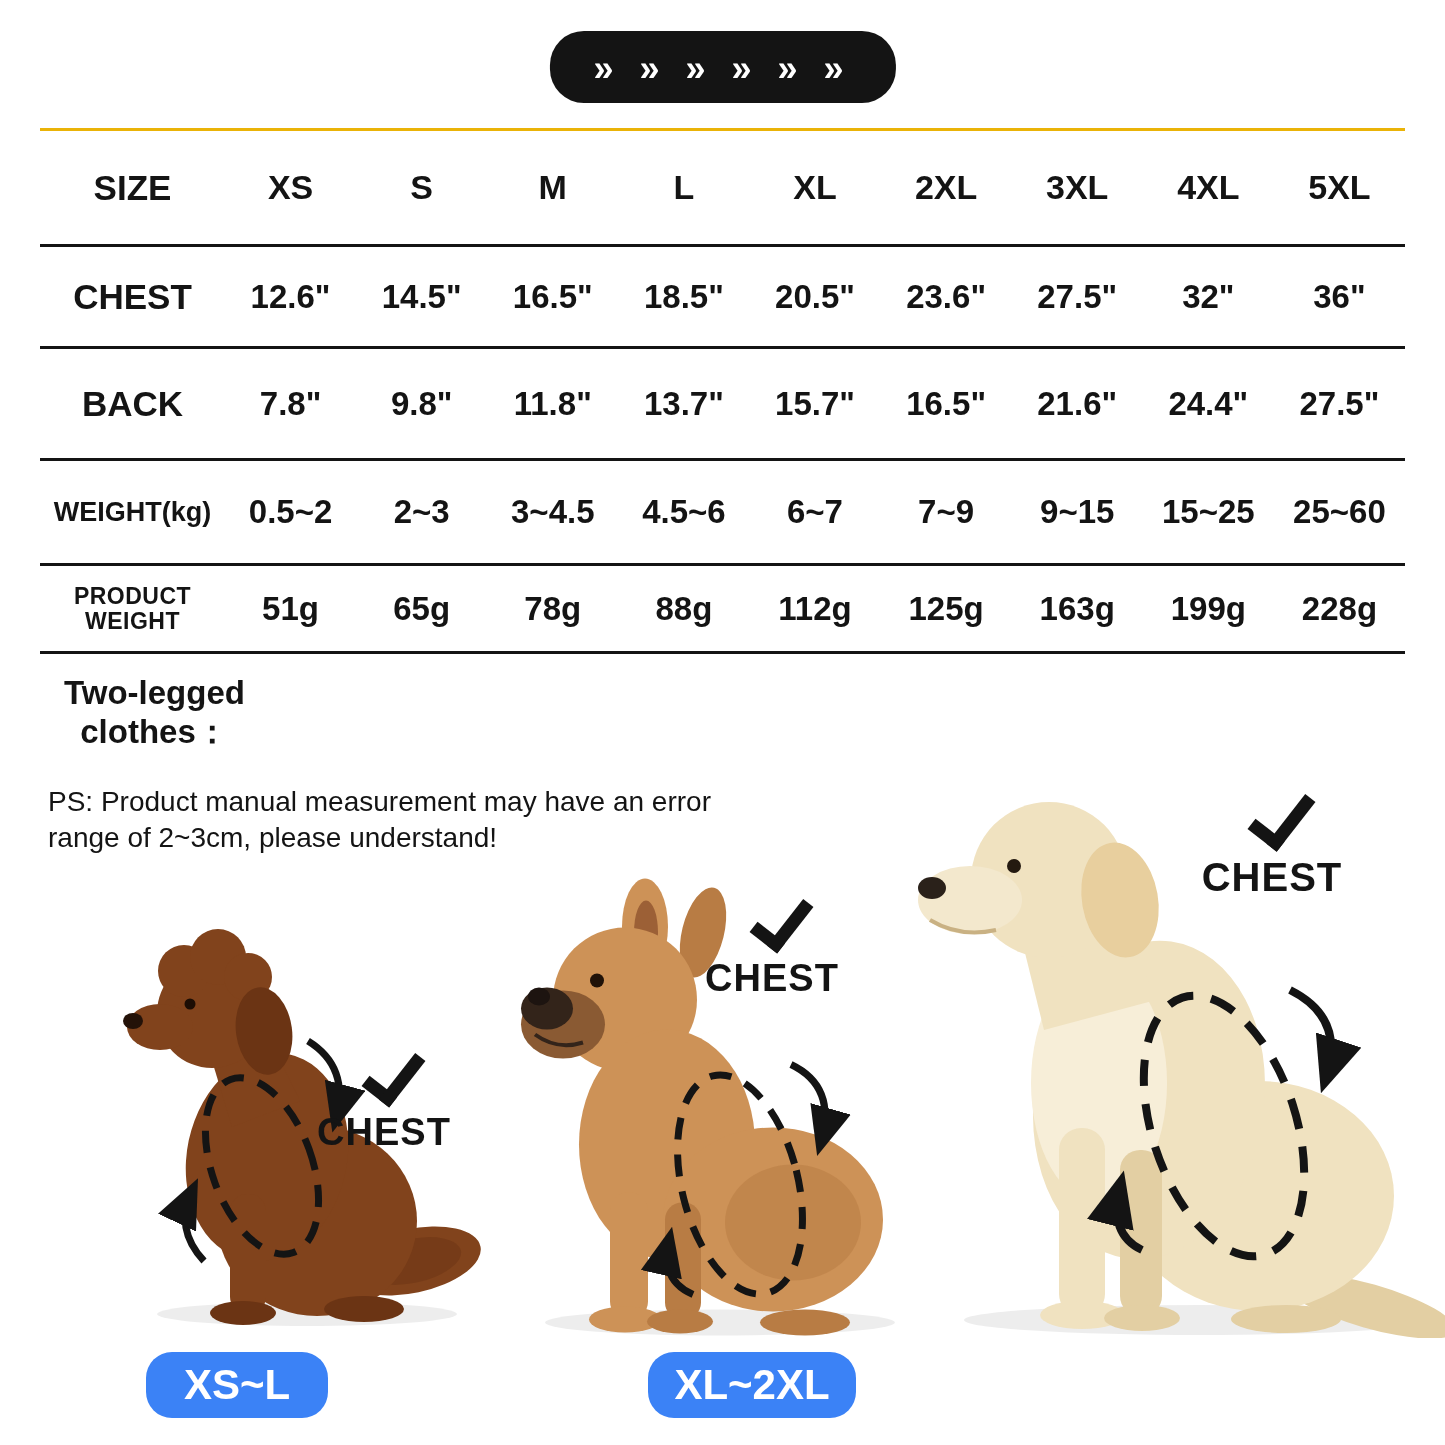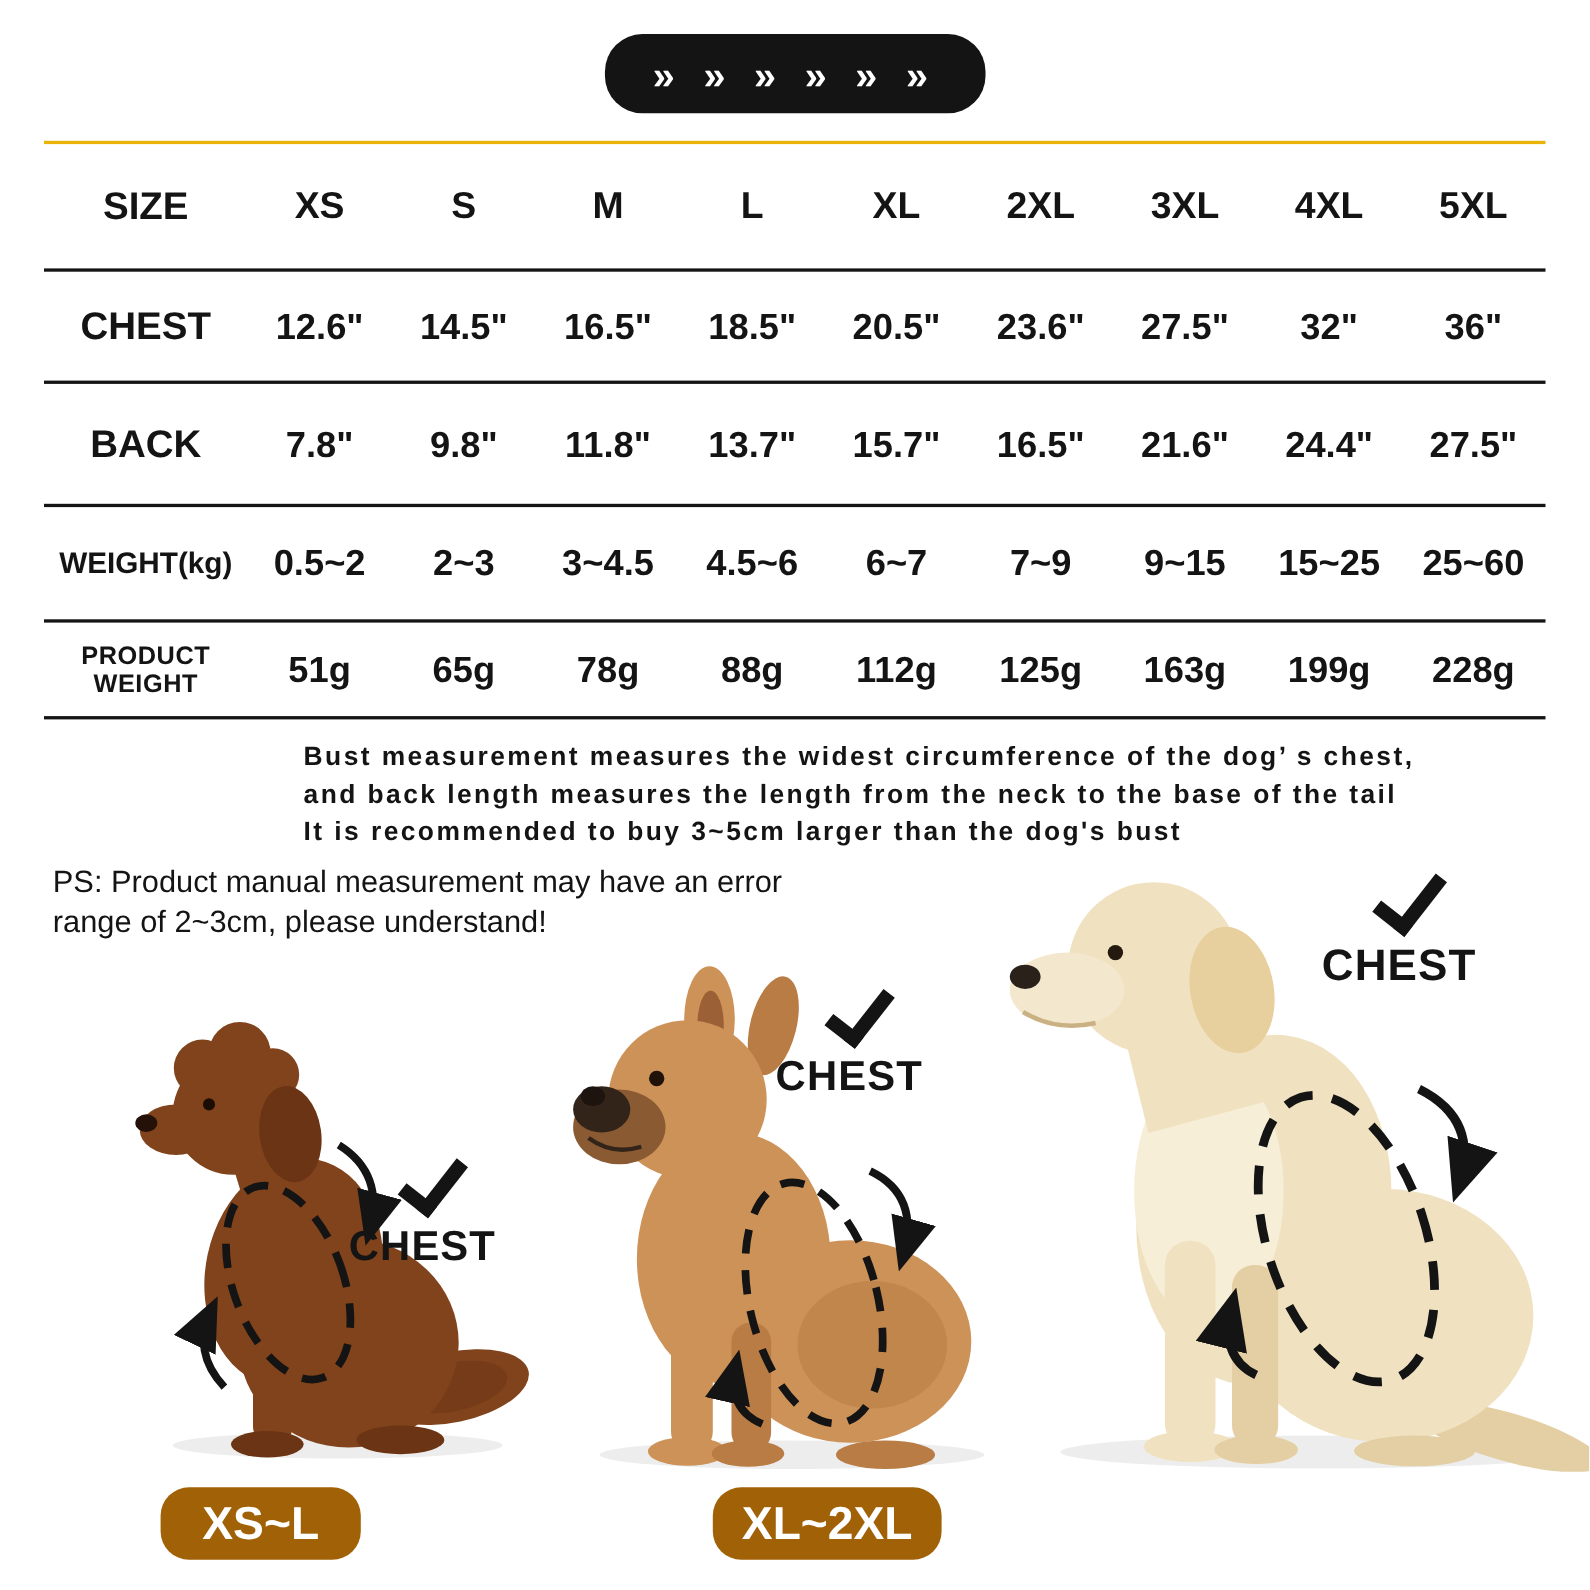--- a/index.html
+++ b/index.html
@@ -61,21 +61,21 @@
   }
   .callout .chest { font-size:38px; font-weight:bold; letter-spacing:1px; margin-top:4px; }
   .c1 { left:298px;  top:1044px; width:172px; }
   .c2 { left:686px;  top:890px;  width:172px; }
   .c3 { left:1180px; top:784px;  width:184px; }
   .c3 .chest { font-size:40px; }
   .c3 .check { width:24px; height:50px; }
 
   
   .pill {
-    position:absolute; top:1352px; height:66px; background:#a16207; border-radius:26px;
+    position:absolute; top:1352px; height:66px; background:#3b82f6; border-radius:26px;
     color:#ffffff; font-size:42px; font-weight:bold;
     display:flex; align-items:center; justify-content:center; white-space:nowrap;
   }
   .p1 { left:146px;  width:182px; }
   .p2 { left:648px;  width:208px; }
   .p3 { left:1106px; width:214px; }
 </style>
 </head>
 <body>
 
@@ -142,23 +142,22 @@
       <div class="tcell">78g</div>
       <div class="tcell">88g</div>
       <div class="tcell">112g</div>
       <div class="tcell">125g</div>
       <div class="tcell">163g</div>
       <div class="tcell">199g</div>
       <div class="tcell">228g</div>
     </div>
   </div>
 
-  <div class="note-body">Bust measurement measures the widest circumference of the dog’ s chest,
-and back length measures the length from the neck to the base of the tail
-It is recommended to buy 3~5cm larger than the dog's bust</div>
+  <div class="two-legged">Two-legged
+clothes：</div>
   <div class="note-ps">PS: Product manual measurement may have an error
 range of 2~3cm, please understand!</div>
 
   <div class="dog dog1">
     <svg viewBox="0 0 380 400">
       <defs>
         <marker id="ah1" orient="auto" markerWidth="7" markerHeight="6" refX="5" refY="3">
           <path d="M0,0 L7,3 L0,6 Z" fill="#141414"></path>
         </marker>
       </defs>

